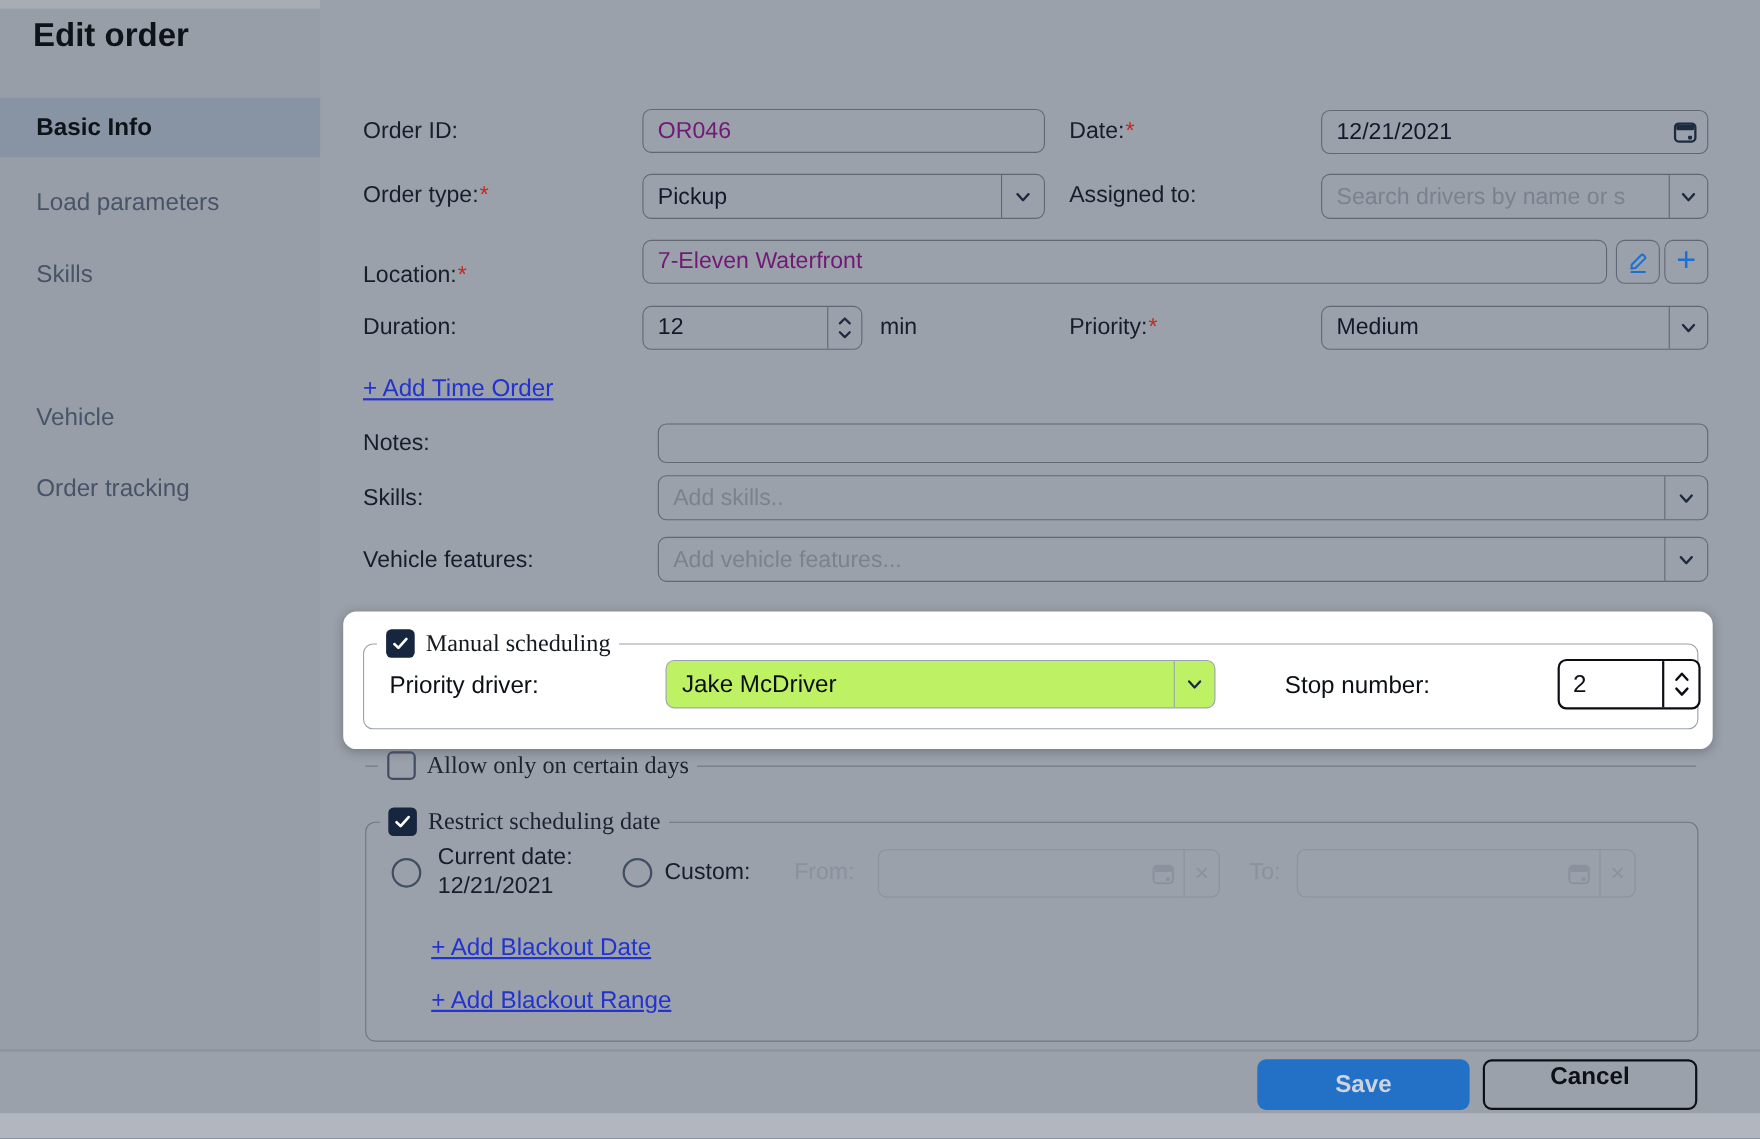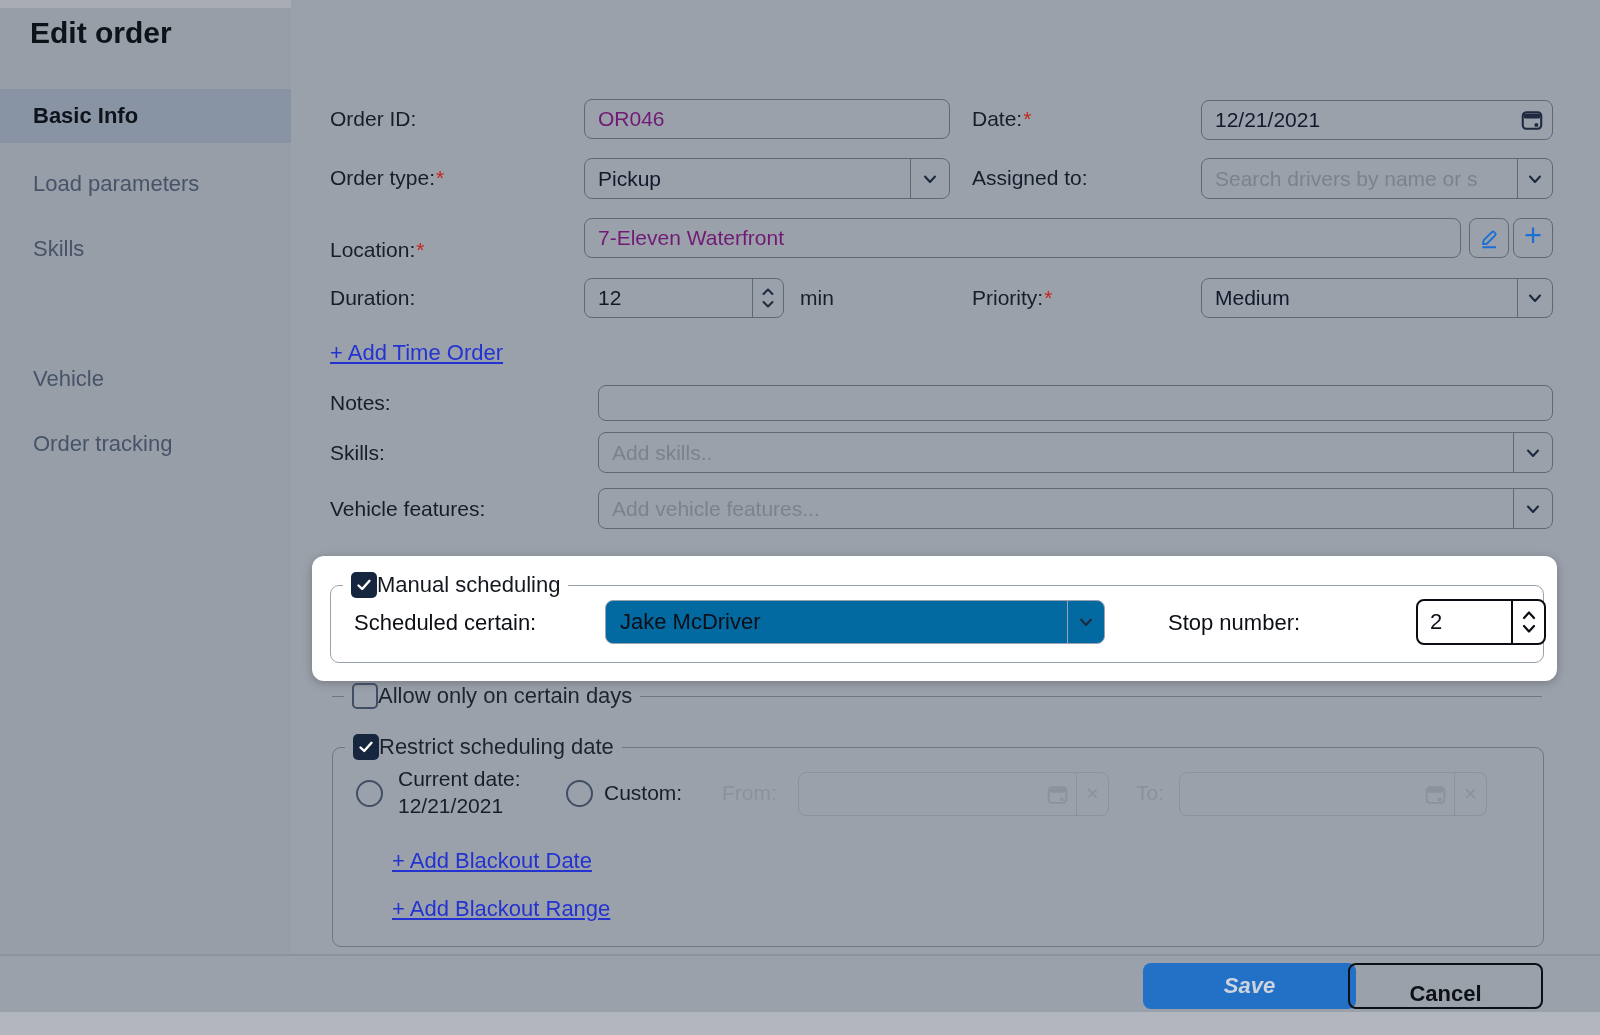--- a/index.html
+++ b/index.html
@@ -34,43 +34,43 @@
   
   .cb{width:26px;height:26px;border-radius:5px;box-sizing:border-box;flex:none;cursor:pointer;}
   .cb.on{background:#16263f;display:flex;align-items:center;justify-content:center;}
   .cb.off{border:2.4px solid #404d62;}
   .radio{width:27px;height:27px;border-radius:50%;border:2.4px solid #404d62;box-sizing:border-box;cursor:pointer;}
 
   
   fieldset.fset{position:absolute;margin:0;padding:0;border:1.4px solid #6e7682;border-radius:9px;}
   fieldset.fset.topline{border:none;border-top:1.4px solid #6e7682;border-radius:0;}
   fieldset.fset.light{border-color:#9aa1ae;}
-  fieldset.fset legend{display:flex;align-items:center;margin-left:12px;padding:0 8px;
-                       font-size:22px;color:#1d2430;white-space:nowrap;}
+  fieldset.fset legend{display:flex;align-items:center;gap:10px;margin-left:12px;padding:0 8px;
+                       font-size:22px;color:#1d2430;white-space:nowrap;font-family:Liberation Serif, serif;}
 
   
   .spotlight{background:#ffffff;border-radius:12px;box-shadow:0 2px 10px rgba(0,0,0,0.25);}
-  .white-select{box-sizing:border-box;border:1.5px solid #9ba3b2;border-radius:8px;background:#0369a1;
+  .white-select{box-sizing:border-box;border:1.5px solid #9ba3b2;border-radius:8px;background:#bef264;
                 display:flex;align-items:stretch;font-size:22px;color:#0c0f16;}
   .white-select .sect{border-left:1.5px solid #9ba3b2;color:#1d2a40;}
   .stepper-input{box-sizing:border-box;border:2.5px solid #0a0d13;border-radius:8px;background:#fff;
                  display:flex;align-items:stretch;font-size:22px;color:#0c0f16;}
   .stepper-input .sect{border-left:2.5px solid #0a0d13;color:#0a0d13;}
 
   
   .dimbox{box-sizing:border-box;border:1.5px solid #8b919d;border-radius:8px;display:flex;
           align-items:stretch;color:#8b919d;font-size:21px;}
   .dimbox .sect{border-left:1.5px solid #8b919d;color:#8b919d;}
 
   
   .divider{left:0;top:954px;width:1600px;height:1.5px;background:#8d939d;}
   .save{background:#2271c7;color:#cdd4dd;font-size:22px;font-weight:bold;border-radius:8px;
         display:flex;align-items:center;justify-content:center;cursor:pointer;}
   .cancel{border:2.6px solid #0d1016;color:#0d1016;font-size:22px;font-weight:bold;border-radius:8px;
-          box-sizing:border-box;display:flex;align-items:flex-end;justify-content:center;cursor:pointer;}
+          box-sizing:border-box;display:flex;align-items:flex-start;justify-content:center;cursor:pointer;}
   .bottomstrip{left:0;top:1012px;width:1600px;height:23px;background:#b2b7bf;}
 
   svg{display:block;}
 </style>
 </head>
 <body>
 
 <div class="screen">
 
   <div class="abs topband"></div>
@@ -201,21 +201,21 @@
         <span>
           <svg width="18" height="18" viewBox="0 0 18 18">
               <path d="M3.5 9.5 L7.2 13 L14.5 4.8" fill="none" stroke="#ffffff" stroke-width="2.4" stroke-linecap="round" stroke-linejoin="round"></path>
             </svg>
         </span>
       </span>
       <span style="color:#14181f;">Manual scheduling</span>
     </legend>
   </fieldset>
 
-  <div class="abs lbl" style="left:354px;top:610px;color:#0c0f16;font-size:22px;">Scheduled certain:</div>
+  <div class="abs lbl" style="left:354px;top:610px;color:#0c0f16;font-size:22px;">Priority driver:</div>
   <div class="abs white-select" style="left:605px;top:600px;width:500px;height:44px;">
     <span class="val" style="flex:1;display:flex;align-items:center;padding:0 14px;">Jake McDriver</span>
     <span class="sect" style="width:36px;">
       <svg width="20" height="20" viewBox="0 0 20 20">
           <path d="M5 7.5 L10 13 L15 7.5" fill="none" stroke="currentColor" stroke-width="2.1" stroke-linecap="round" stroke-linejoin="round"></path>
         </svg>
     </span>
   </div>
 
   <div class="abs lbl" style="left:1168px;top:610px;color:#0c0f16;font-size:22px;">Stop number:</div>
@@ -285,21 +285,21 @@
     </span>
     <span class="sect" style="width:31px;font-size:22px;">
       <span>×</span>
     </span>
   </div>
 
   <div class="abs link" style="left:392px;top:848px;">+ Add Blackout Date</div>
   <div class="abs link" style="left:392px;top:896px;">+ Add Blackout Range</div>
 
   <div class="abs divider"></div>
-  <div class="abs save" style="left:1143px;top:963px;width:213px;height:46px;font-style:italic;">
+  <div class="abs save" style="left:1143px;top:963px;width:193px;height:46px;">
     <span>Save</span>
   </div>
   <div class="abs cancel" style="left:1348px;top:963px;width:195px;height:46px;">
     <span>Cancel</span>
   </div>
   <div class="abs bottomstrip"></div>
 
 </div>
 
 </body></html>

